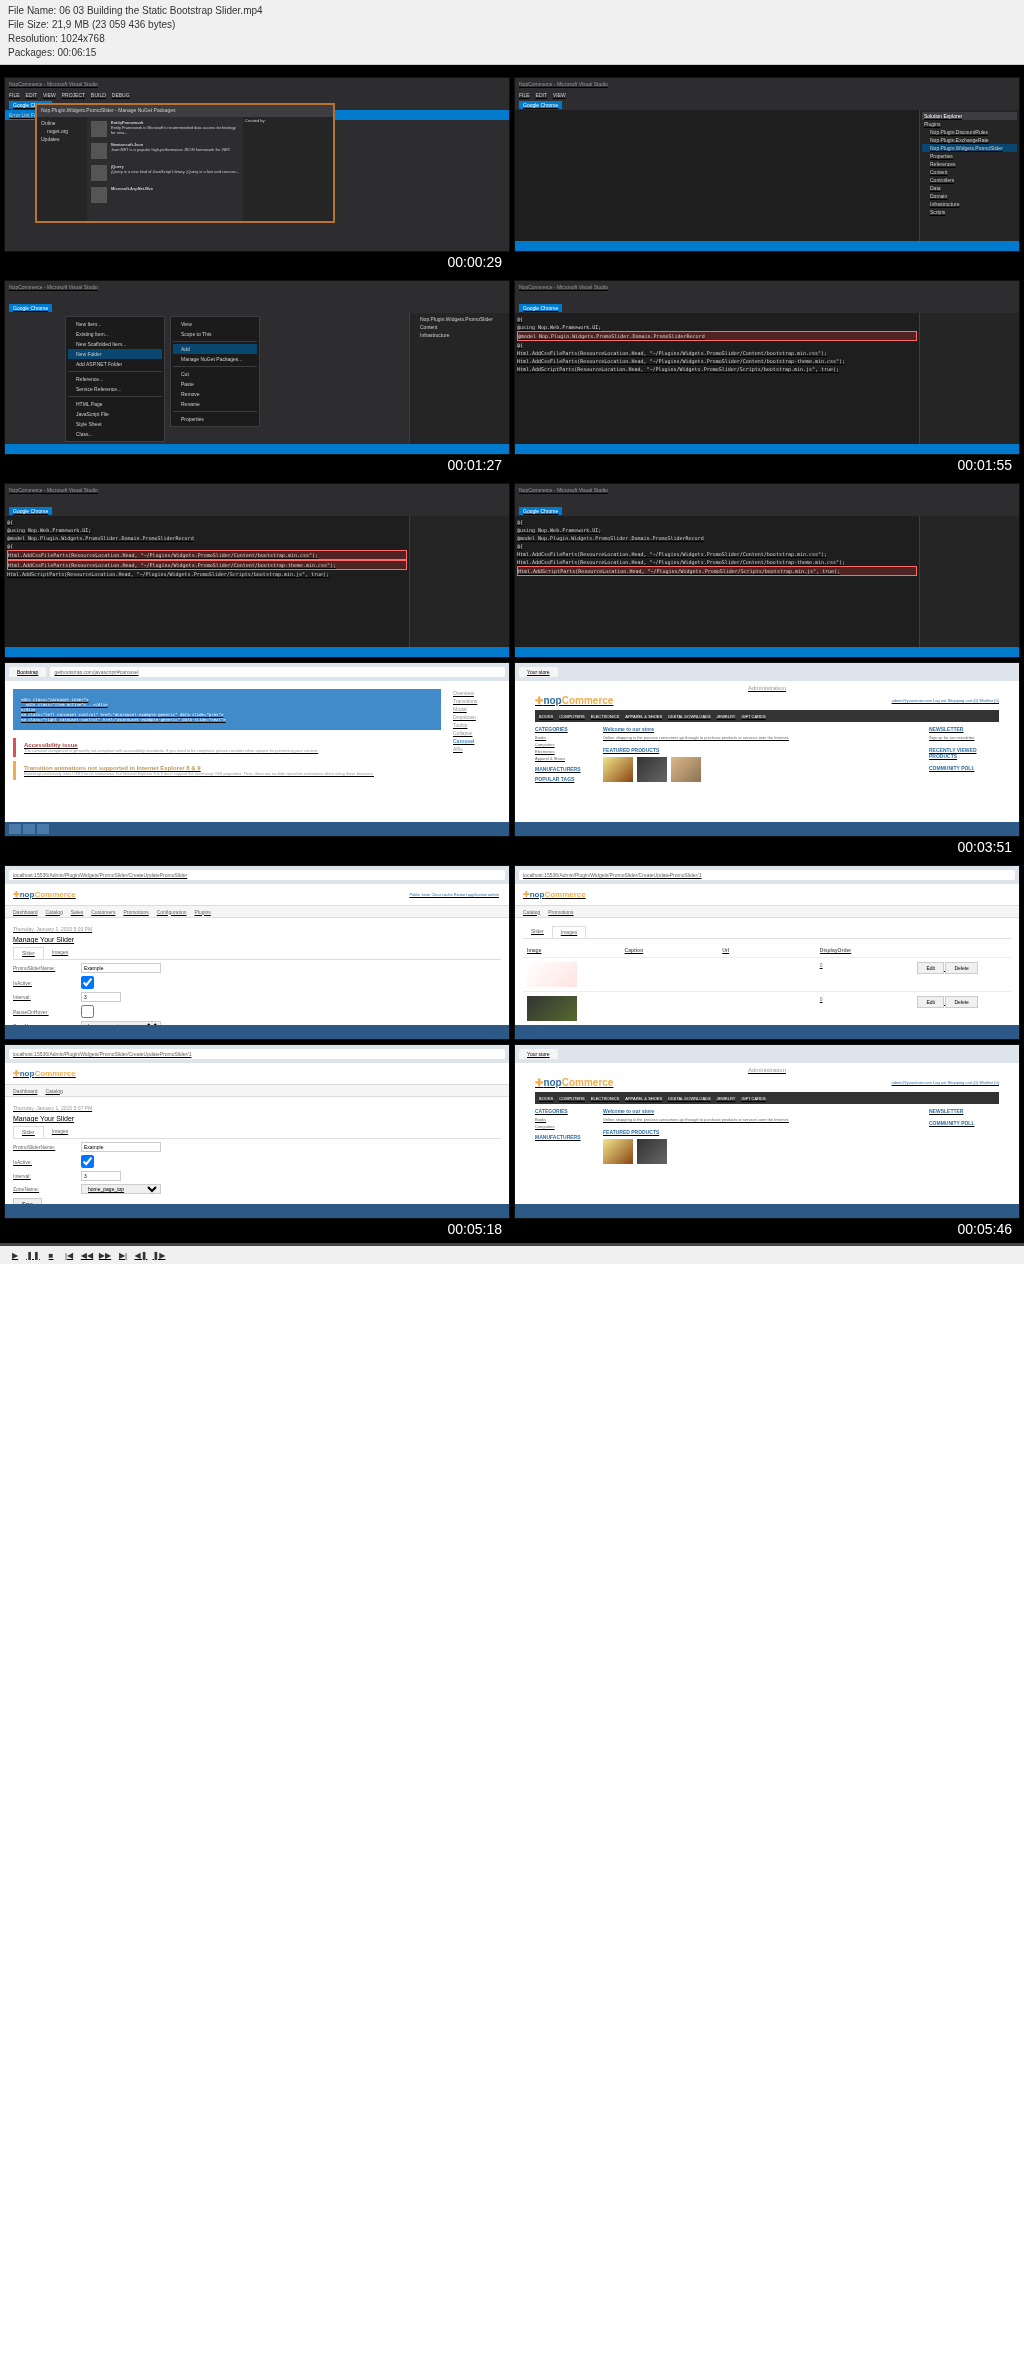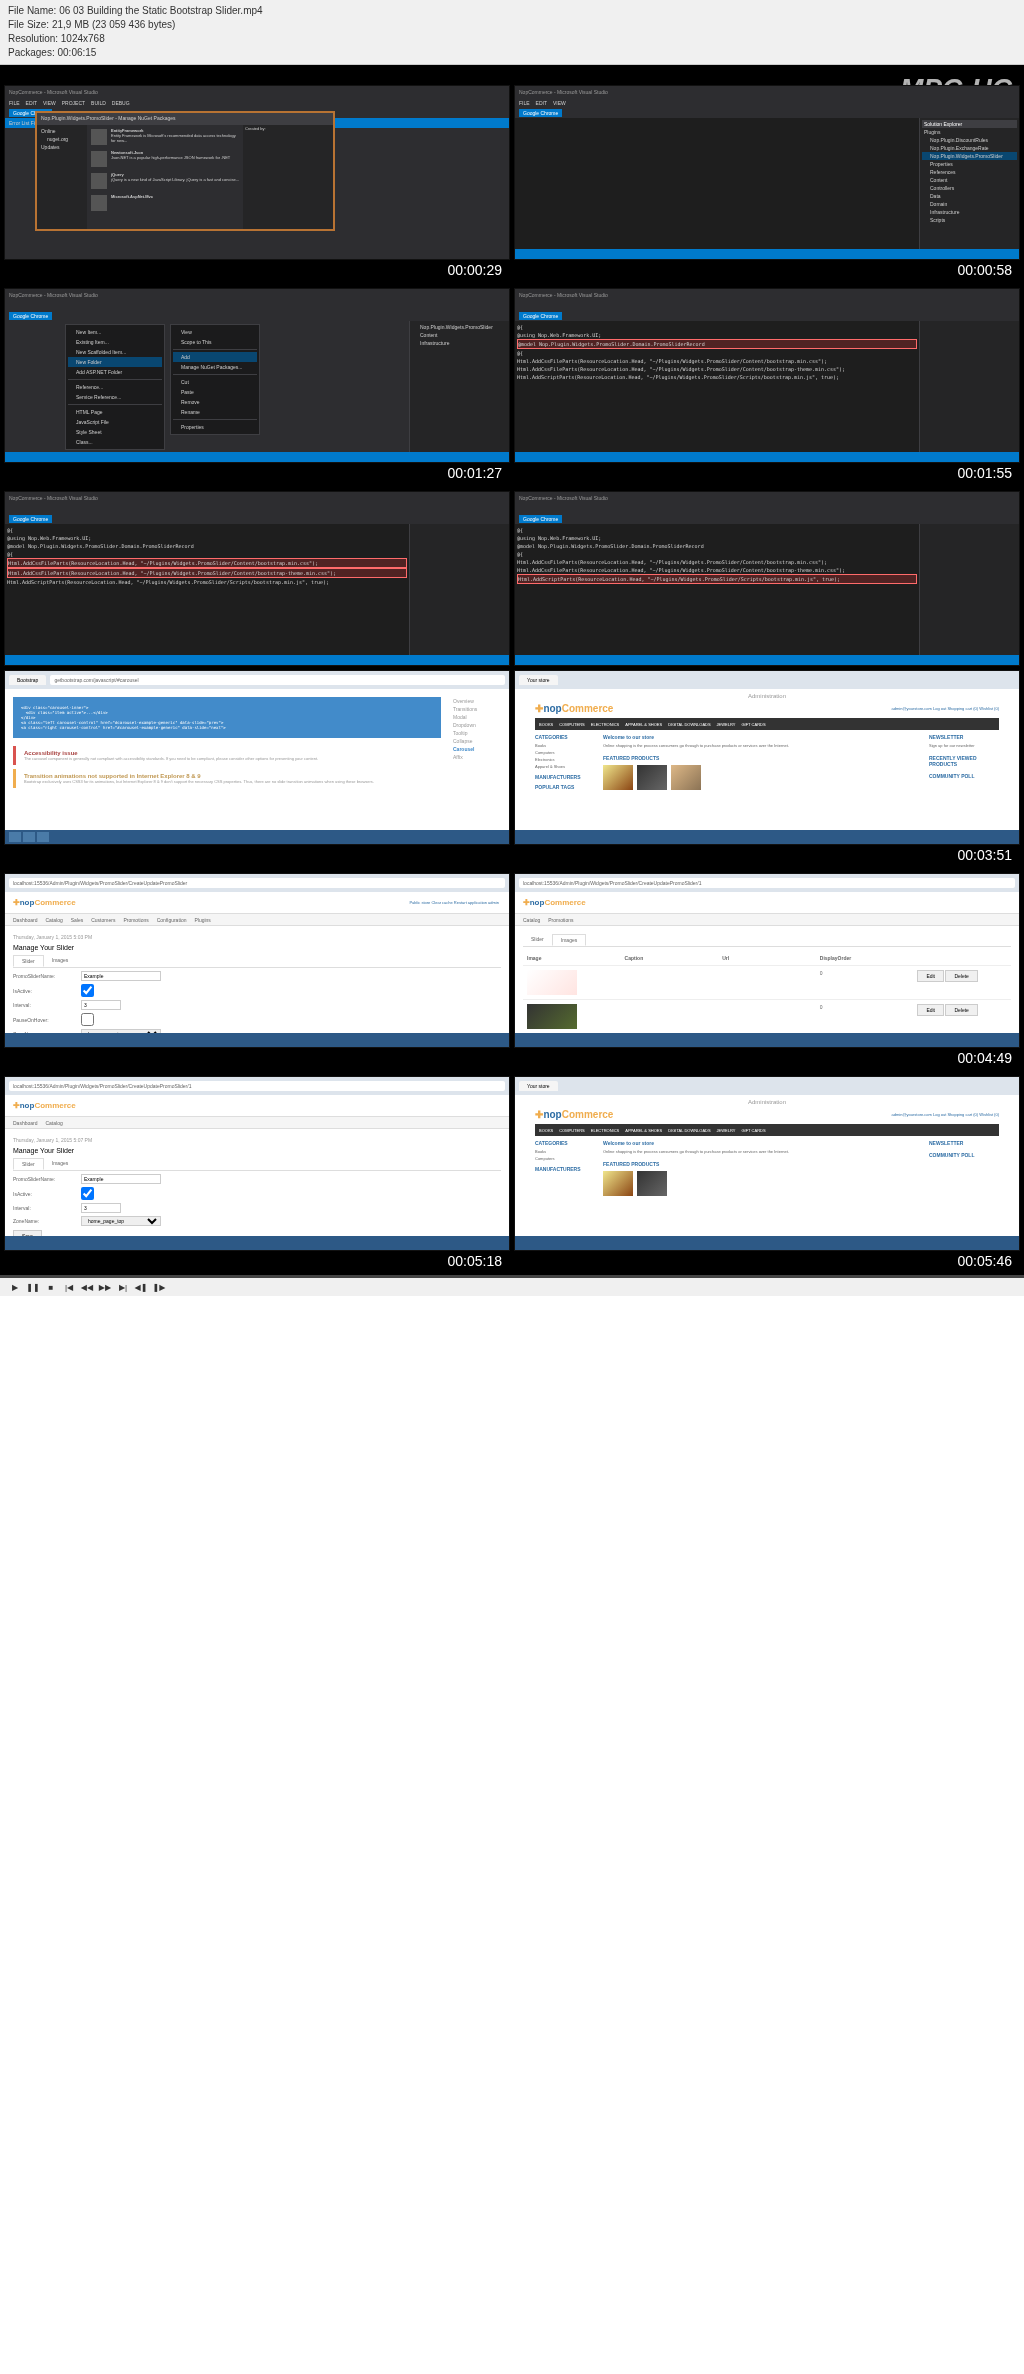--- a/index.html
+++ b/index.html
@@ -1,20 +1,20 @@
 <!DOCTYPE html>
 <html><head>
 <meta charset="utf-8">
 <style>
 * { margin: 0; padding: 0; box-sizing: border-box; }
 body { background: #fff; font-family: Arial, sans-serif; font-size: 10px; width: 1024px; }
 .header { background: #f0f0f0; padding: 4px 8px; border-bottom: 1px solid #ccc; }
 .header-line { color: #333; line-height: 1.4; }
 .logo { position: absolute; top: 8px; right: 12px; font-size: 28px; font-weight: bold; color: rgba(255,255,255,0.7); font-style: italic; }
-.main-area { background: #000; position: relative; padding-top: 20px; }
+.main-area { background: #000; position: relative; padding-top: 12px; text-decoration: underline; }
 .grid { display: grid; grid-template-columns: 1fr 1fr; gap: 4px; padding: 0 4px; }
 .cell { position: relative; background: #000; }
 .thumb { width: 100%; height: 175px; background: #2d2d30; position: relative; overflow: hidden; border: 1px solid #111; }
 .thumb-light { background: #f5f5f5; }
 .thumb-gray { background: #e8e8e8; }
 .timestamp { color: #fff; text-align: right; padding: 2px 8px 6px; font-size: 14px; background: #000; }
 .vs-titlebar { background: #2d2d30; height: 12px; display: flex; align-items: center; padding: 0 4px; }
 .vs-title { color: #999; font-size: 5px; }
 .vs-menubar { background: #2d2d30; height: 10px; display: flex; gap: 6px; padding: 0 4px; align-items: center; }
 .vs-menu { color: #ccc; font-size: 5px; }
@@ -189,21 +189,20 @@
             <div class="tree-item tree-indent">Content</div>
             <div class="tree-item tree-indent">Controllers</div>
             <div class="tree-item tree-indent">Data</div>
             <div class="tree-item tree-indent">Domain</div>
             <div class="tree-item tree-indent">Infrastructure</div>
             <div class="tree-item tree-indent">Scripts</div>
           </div>
         </div>
         <div class="vs-bottom"></div>
       </div>
-      <div class="timestamp">00:00:58</div>
     </div>
 
     <div class="cell">
       <div class="thumb">
         <div class="vs-titlebar">
             <span class="vs-title">NopCommerce - Microsoft Visual Studio</span>
           </div>
         <div class="vs-menubar"></div>
         <div class="vs-toolbar">
             <span class="vs-btn">Google Chrome</span>
@@ -522,21 +521,20 @@
                 <div class="admin-table-cell">0</div>
                 <div class="admin-table-cell"><button class="admin-btn">Edit</button> <button class="admin-btn">Delete</button></div>
               </div>
             </div>
             <div style="font-size:5px;margin-top:8px">Add Image</div>
 
           </div>
         </div>
         <div class="taskbar"></div>
       </div>
-      <div class="timestamp">00:04:49</div>
     </div>
 
     <div class="cell">
       <div class="thumb thumb-gray">
         <div class="browser-chrome">
           <div class="browser-url">localhost:15536/Admin/Plugin/Widgets/PromoSlider/CreateUpdatePromoSlider/1</div>
         </div>
         <div class="admin-page">
           <div class="admin-header">
             <div class="nop-logo" style="font-size:8px"><span style="color:#f0ad4e">✚</span><span>nop</span><span class="nop-logo-orange">Commerce</span></div>

